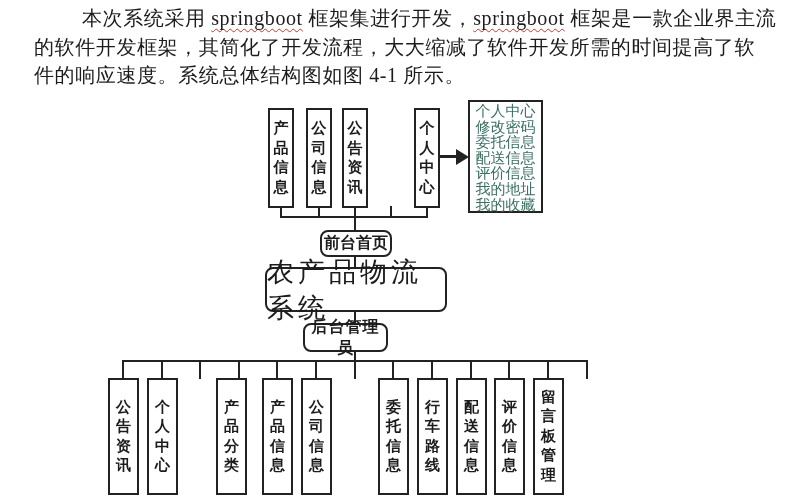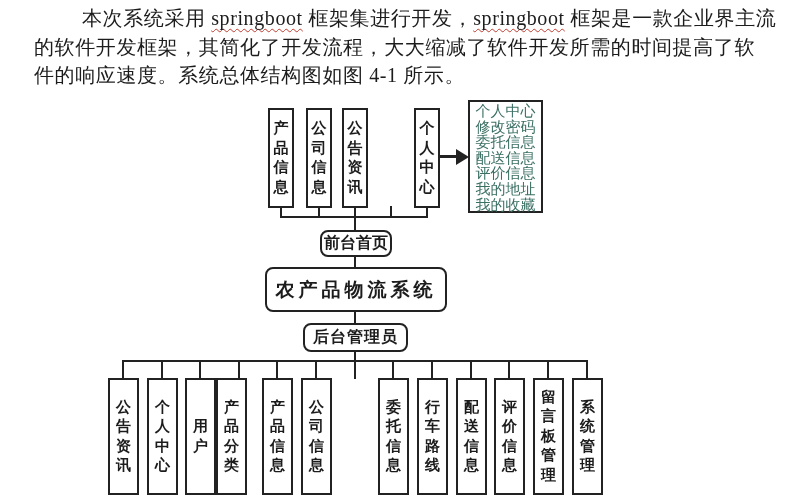--- a/index.html
+++ b/index.html
@@ -27,22 +27,22 @@
   }
   
   .diagram{position:absolute;left:0;top:0;width:791px;height:500px;}
   .box{position:absolute;box-sizing:border-box;border:2px solid var(--line);background:#fff;
        display:flex;align-items:center;justify-content:center;}
   .vtext{width:1em;word-break:break-all;text-align:center;font-size:15px;line-height:1.3;font-weight:600;color:var(--body);}
   .vbox-top{top:108px;height:100px;width:26px;}
   .vbox-bot{top:378px;height:117px;width:31px;}
   .hbox{font-weight:600;font-size:16px;color:var(--body);border-radius:8px;}
   .front-home{left:320px;top:230px;width:72px;height:27px;}
-  .system{left:265px;top:267px;width:182px;height:45px;font-size:19px;letter-spacing:4px;font-weight:700;}
-  .admin{left:303px;top:323px;width:105px;height:29px;letter-spacing:1px;}
+  .system{left:265px;top:267px;width:182px;height:45px;font-size:27px;letter-spacing:4px;font-weight:400;}
+  .admin{left:303px;top:323px;width:85px;height:29px;letter-spacing:1px;text-align:center;}
   .ucbox{left:468px;top:100px;width:75px;height:113px;flex-direction:column;justify-content:flex-start;padding-top:2px;}
   .ucline{font-size:15px;line-height:15.6px;color:var(--teal);font-weight:500;white-space:nowrap;}
   .ln{position:absolute;background:var(--line);}
   .arrow-head{
     position:absolute;width:0;height:0;left:456px;top:149px;
     border-top:8px solid transparent;border-bottom:8px solid transparent;
     border-left:13px solid var(--line);
   }
 </style>
 </head>
@@ -82,23 +82,20 @@
   <div class="box hbox front-home">前台首页</div>
   <div class="box hbox system">农产品物流系统</div>
   <div class="box hbox admin">后台管理员</div>
 
   <div class="box vbox-bot" style="left:108px">
     <span class="vtext">公告资讯</span>
   </div>
   <div class="box vbox-bot" style="left:147px">
     <span class="vtext">个人中心</span>
   </div>
-  <div class="box vbox-bot" style="left:185px">
-    <span class="vtext">用户</span>
-  </div>
   <div class="box vbox-bot" style="left:216px">
     <span class="vtext">产品分类</span>
   </div>
   <div class="box vbox-bot" style="left:262px">
     <span class="vtext">产品信息</span>
   </div>
   <div class="box vbox-bot" style="left:301px">
     <span class="vtext">公司信息</span>
   </div>
   <div class="box vbox-bot" style="left:378px">
@@ -108,23 +105,20 @@
     <span class="vtext">行车路线</span>
   </div>
   <div class="box vbox-bot" style="left:456px">
     <span class="vtext">配送信息</span>
   </div>
   <div class="box vbox-bot" style="left:494px">
     <span class="vtext">评价信息</span>
   </div>
   <div class="box vbox-bot" style="left:533px">
     <span class="vtext">留言板管理</span>
-  </div>
-  <div class="box vbox-bot" style="left:572px">
-    <span class="vtext">系统管理</span>
   </div>
 
   <div class="ln" style="left:280px;top:206px;width:2px;height:12px"></div>
   <div class="ln" style="left:318px;top:206px;width:2px;height:12px"></div>
   <div class="ln" style="left:354px;top:206px;width:2px;height:12px"></div>
   <div class="ln" style="left:390px;top:206px;width:2px;height:12px"></div>
   <div class="ln" style="left:426px;top:206px;width:2px;height:12px"></div>
 
   <div class="ln" style="left:280px;top:216px;width:148px;height:2px"></div>
 

